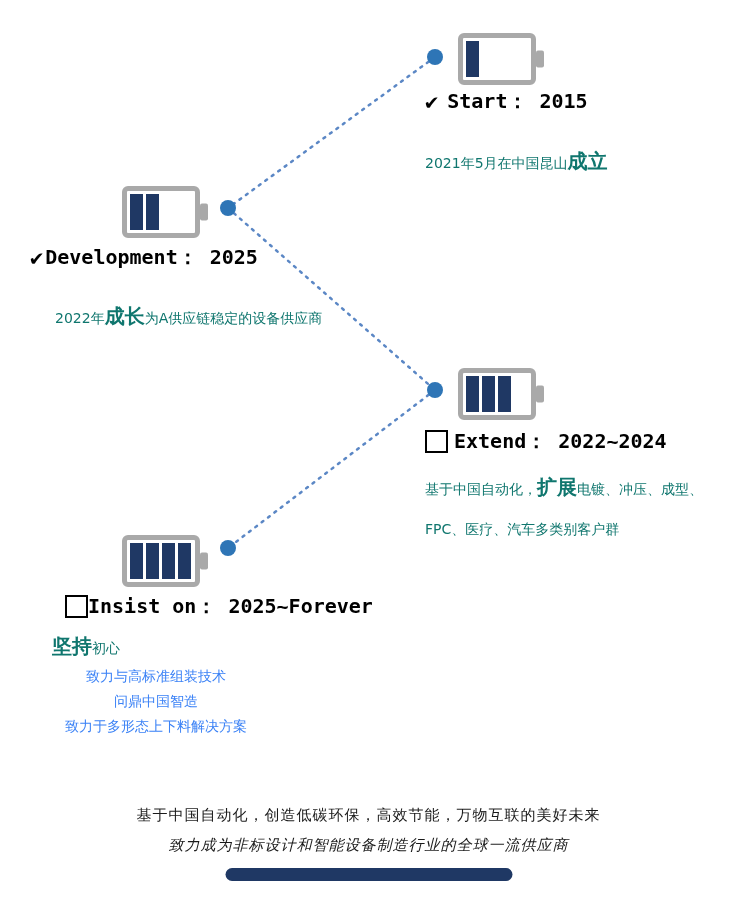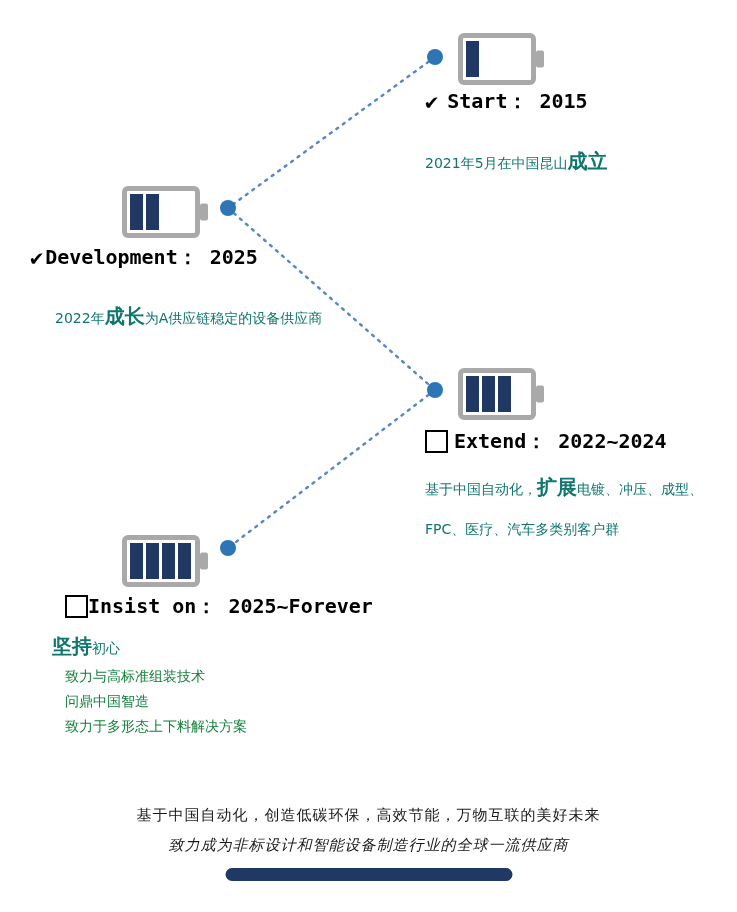--- a/index.html
+++ b/index.html
@@ -55,21 +55,21 @@
     flex: 0 0 auto;
   }
   .m-desc {
     position: absolute;
     font-size: 14px; color: #0f766e;
     line-height: 1.65;
     white-space: nowrap;
   }
   .m-desc.wrap { white-space: normal; line-height: 2.5; }
   .hl { font-size: 20px; font-weight: 700; }
-  .m-lines { position: absolute; font-size: 14px; color: #15803d; line-height: 1.65; }
+  .m-lines { position: absolute; font-size: 14px; color: #3b82f6; line-height: 1.65; text-align: center; }
   .m-lines div { margin-bottom: 2px; }
 
   
   .footer-line {
     position: absolute;
     left: 0; right: 0;
     text-align: center;
     font-size: 15px;
     color: #1a1a1a;
     letter-spacing: 1px;

